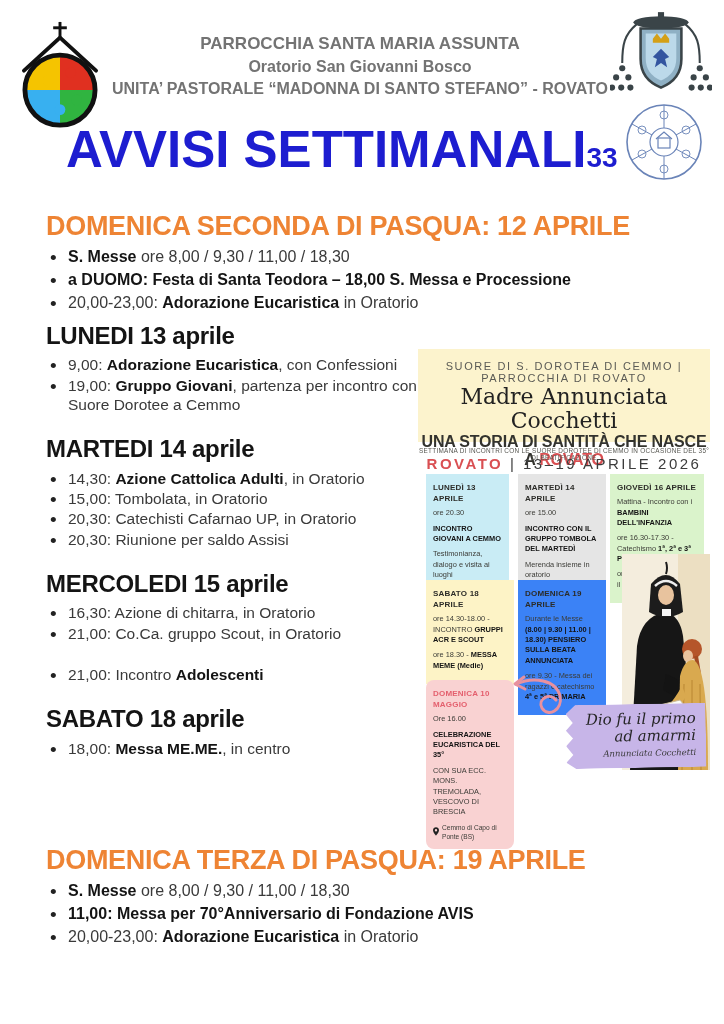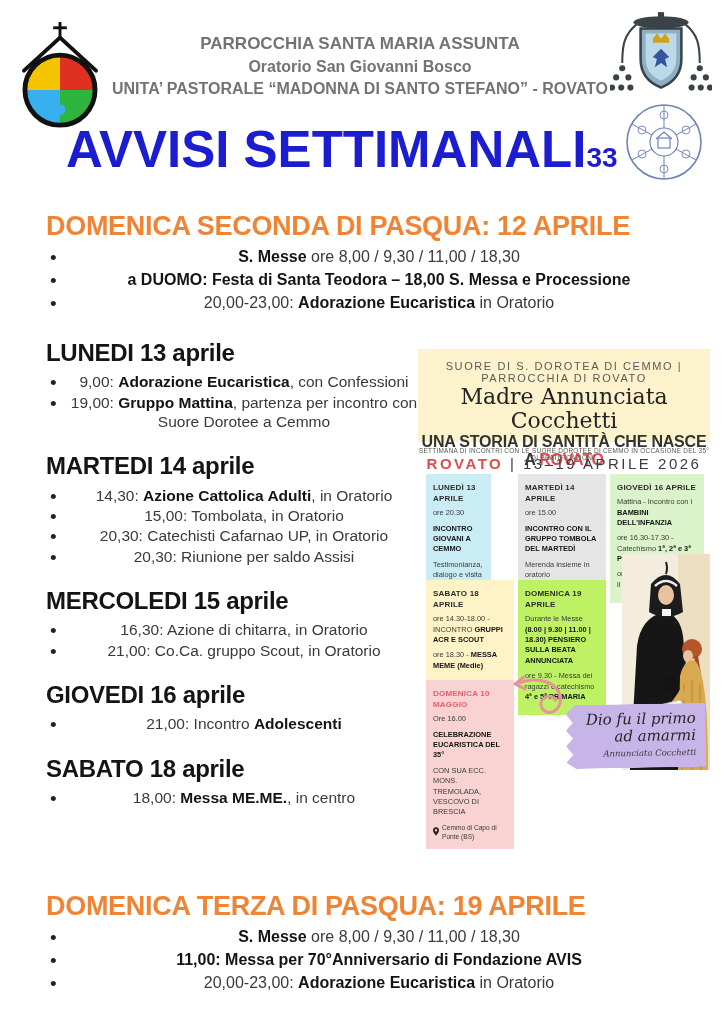--- a/index.html
+++ b/index.html
@@ -15,29 +15,29 @@
   .header-text .h3{font-size:16px;}
   .crest{position:absolute;left:610px;top:10px;width:102px;height:94px;}
   .seal{position:absolute;left:624px;top:102px;width:80px;height:80px;}
 
   .main-title{position:absolute;left:66px;top:120px;color:#1d1dd0;font-weight:800;
               font-size:51px;letter-spacing:0px;white-space:nowrap;}
   .main-title .num{font-size:28px;font-weight:800;margin-left:0;}
 
   
   #sections-top{position:absolute;left:46px;top:212px;width:644px;}
-  #sections-left{position:absolute;left:46px;top:340px;width:374px;}
-  #sections-bottom{position:absolute;left:46px;top:892px;width:644px;}
+  #sections-left{position:absolute;left:46px;top:323px;width:374px;}
+  #sections-bottom{position:absolute;left:46px;top:846px;width:644px;}
 
   .section{margin-bottom:22px;}
   .sec-heading{margin:0 0 7px 0;font-weight:800;line-height:1.05;letter-spacing:-0.3px;}
   .section.orange .sec-heading{color:#ee8434;font-size:27px;}
   .section.black .sec-heading{color:#141414;font-size:24px;}
   .bullets{list-style:none;margin:0;padding:0;font-size:16px;color:#3a3a3a;}
-  .bullets li{position:relative;padding-left:22px;margin-bottom:3px;line-height:1.25;text-align:center;}
+  .bullets li{position:relative;padding-left:22px;margin-bottom:3px;line-height:1.25;}
   .bullets li::before{content:"\2022";position:absolute;left:4px;top:-1px;font-size:19px;color:#222;}
   #sections-left .bullets{font-size:15.5px;line-height:1.16;}
   #sections-left .bullets li{margin-bottom:1px;}
   .seg{font-weight:400;}
   .seg.b{font-weight:700;color:#141414;}
 
   
   .flyer{position:absolute;left:418px;top:344px;width:292px;height:454px;background:#fff;}
   .flyer-band{position:absolute;left:0;top:5px;width:292px;height:93px;background:#fcf3cd;}
   .flyer-caption{margin-top:11px;text-align:center;font-size:11px;letter-spacing:1.6px;color:#5a5a55;}
@@ -157,41 +157,40 @@
           <li><span class="seg b">a DUOMO: Festa di Santa Teodora – 18,00 S. Messa e Processione</span></li>
           <li><span class="seg">20,00-23,00: </span><span class="seg b">Adorazione Eucaristica</span><span class="seg"> in Oratorio</span></li>
         </ul>
       </section>
     </div>
   <div id="sections-left">
       <section class="section black">
         <h2 class="sec-heading">LUNEDI 13 aprile</h2>
         <ul class="bullets">
           <li><span class="seg">9,00: </span><span class="seg b">Adorazione Eucaristica</span><span class="seg">, con Confessioni</span></li>
-          <li><span class="seg">19,00: </span><span class="seg b">Gruppo Mattina</span><span class="seg">, partenza per incontro con Suore Dorotee a Cemmo</span></li>
+          <li><span class="seg">19,00: </span><span class="seg b">Gruppo Giovani</span><span class="seg">, partenza per incontro con Suore Dorotee a Cemmo</span></li>
         </ul>
       </section>
       <section class="section black">
         <h2 class="sec-heading">MARTEDI 14 aprile</h2>
         <ul class="bullets">
           <li><span class="seg">14,30: </span><span class="seg b">Azione Cattolica Adulti</span><span class="seg">, in Oratorio</span></li>
           <li><span class="seg">15,00: Tombolata, in Oratorio</span></li>
           <li><span class="seg">20,30: Catechisti Cafarnao UP, in Oratorio</span></li>
           <li><span class="seg">20,30: Riunione per saldo Assisi</span></li>
         </ul>
       </section>
       <section class="section black">
         <h2 class="sec-heading">MERCOLEDI 15 aprile</h2>
         <ul class="bullets">
           <li><span class="seg">16,30: Azione di chitarra, in Oratorio</span></li>
           <li><span class="seg">21,00: Co.Ca. gruppo Scout, in Oratorio</span></li>
         </ul>
       </section>
       <section class="section black">
-        <h2 class="sec-heading">GIOVEDI 16 aprile</h2>
         <ul class="bullets">
           <li><span class="seg">21,00: Incontro </span><span class="seg b">Adolescenti</span></li>
         </ul>
       </section>
       <section class="section black">
         <h2 class="sec-heading">SABATO 18 aprile</h2>
         <ul class="bullets">
           <li><span class="seg">18,00: </span><span class="seg b">Messa ME.ME.</span><span class="seg">, in centro</span></li>
         </ul>
       </section>
@@ -213,21 +212,21 @@
       <div class="flyer-script">Madre Annunciata Cocchetti</div>
       <div class="flyer-sub">
         <span>UNA STORIA DI SANTITÀ CHE NASCE A </span><span class="red">ROVATO</span>
       </div>
     </div>
     <div class="flyer-weekcap">SETTIMANA DI INCONTRI CON LE SUORE DOROTEE DI CEMMO IN OCCASIONE DEL 35° DI BEATIFICAZIONE</div>
     <div class="flyer-week">
       <span class="city">ROVATO</span><span> | </span><span>13–19 APRILE 2026</span>
     </div>
     <div id="flyer-cards">
-        <div class="fcard" style="left: 8px; top: 130px; width: 65px; min-height: 98px; background: rgb(201, 236, 245);">
+        <div class="fcard" style="left: 8px; top: 130px; width: 83px; min-height: 98px; background: rgb(201, 236, 245);">
           <div class="fcard-title">LUNEDÌ 13 APRILE</div>
           <p><span class="seg">ore 20.30</span></p>
           <p><span class="seg b">INCONTRO GIOVANI A CEMMO</span></p>
           <p><span class="seg">Testimonianza, dialogo e visita ai luoghi</span></p>
           <div class="loc">
             <svg width="6" height="9" viewBox="0 0 10 14">
               <path fill="#222" d="M5 0C2.2 0 0 2.2 0 5c0 3.7 5 9 5 9s5-5.3 5-9C10 2.2 7.8 0 5 0zm0 7A2 2 0 1 1 5 3a2 2 0 0 1 0 4z"></path>
             </svg>
             <span>Cemmo di Capo di Ponte (BS)</span>
           </div>
@@ -242,26 +241,26 @@
           <div class="fcard-title">GIOVEDÌ 16 APRILE</div>
           <p><span class="seg">Mattina - Incontro con i </span><span class="seg b">BAMBINI DELL'INFANZIA</span></p>
           <p><span class="seg">ore 16.30-17.30 - Catechismo </span><span class="seg b">1ª, 2ª e 3ª PRIMARIA</span></p>
           <p><span class="seg">ore 20.45 - Incontro con il </span><span class="seg b">GRUPPO ADO</span></p>
         </div>
         <div class="fcard" style="left: 8px; top: 236px; width: 88px; min-height: 94px; background: rgb(253, 243, 198);">
           <div class="fcard-title">SABATO 18 APRILE</div>
           <p><span class="seg">ore 14.30-18.00 - INCONTRO </span><span class="seg b">GRUPPI ACR E SCOUT</span></p>
           <p><span class="seg">ore 18.30 - </span><span class="seg b">MESSA MEME (Medie)</span></p>
         </div>
-        <div class="fcard" style="left: 100px; top: 236px; width: 88px; min-height: 96px; background: #bef264;">
+        <div class="fcard" style="left: 100px; top: 236px; width: 88px; min-height: 96px; background: #3b82f6;">
           <div class="fcard-title">DOMENICA 19 APRILE</div>
           <p><span class="seg">Durante le Messe </span><span class="seg b">(8.00 | 9.30 | 11.00 | 18.30) PENSIERO SULLA BEATA ANNUNCIATA</span></p>
           <p><span class="seg">ore 9.30 - Messa dei ragazzi e catechismo </span><span class="seg b">4ª e 5ª PRIMARIA</span></p>
         </div>
-        <div class="fcard" style="left: 8px; top: 336px; width: 88px; min-height: 94px; background: rgb(249, 210, 210);">
+        <div class="fcard" style="left: 8px; top: 336px; width: 88px; min-height: 94px; background: rgb(249, 210, 210); border-radius: 8px;">
           <div class="fcard-title" style="color: rgb(228, 96, 110);">DOMENICA 10 MAGGIO</div>
           <p><span class="seg">Ore 16.00</span></p>
           <p><span class="seg b">CELEBRAZIONE EUCARISTICA DEL 35°</span></p>
           <p><span class="seg">CON SUA ECC. MONS. TREMOLADA, VESCOVO DI BRESCIA</span></p>
           <div class="loc">
             <svg width="6" height="9" viewBox="0 0 10 14">
               <path fill="#222" d="M5 0C2.2 0 0 2.2 0 5c0 3.7 5 9 5 9s5-5.3 5-9C10 2.2 7.8 0 5 0zm0 7A2 2 0 1 1 5 3a2 2 0 0 1 0 4z"></path>
             </svg>
             <span>Cemmo di Capo di Ponte (BS)</span>
           </div>

